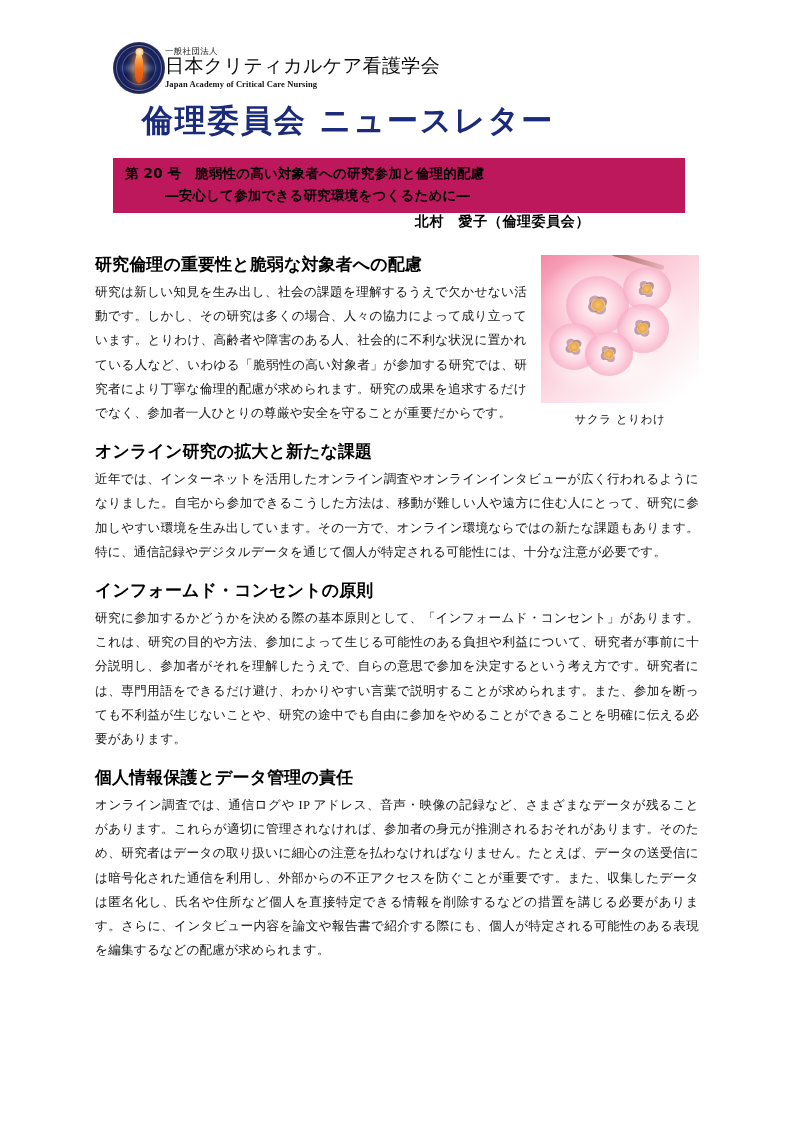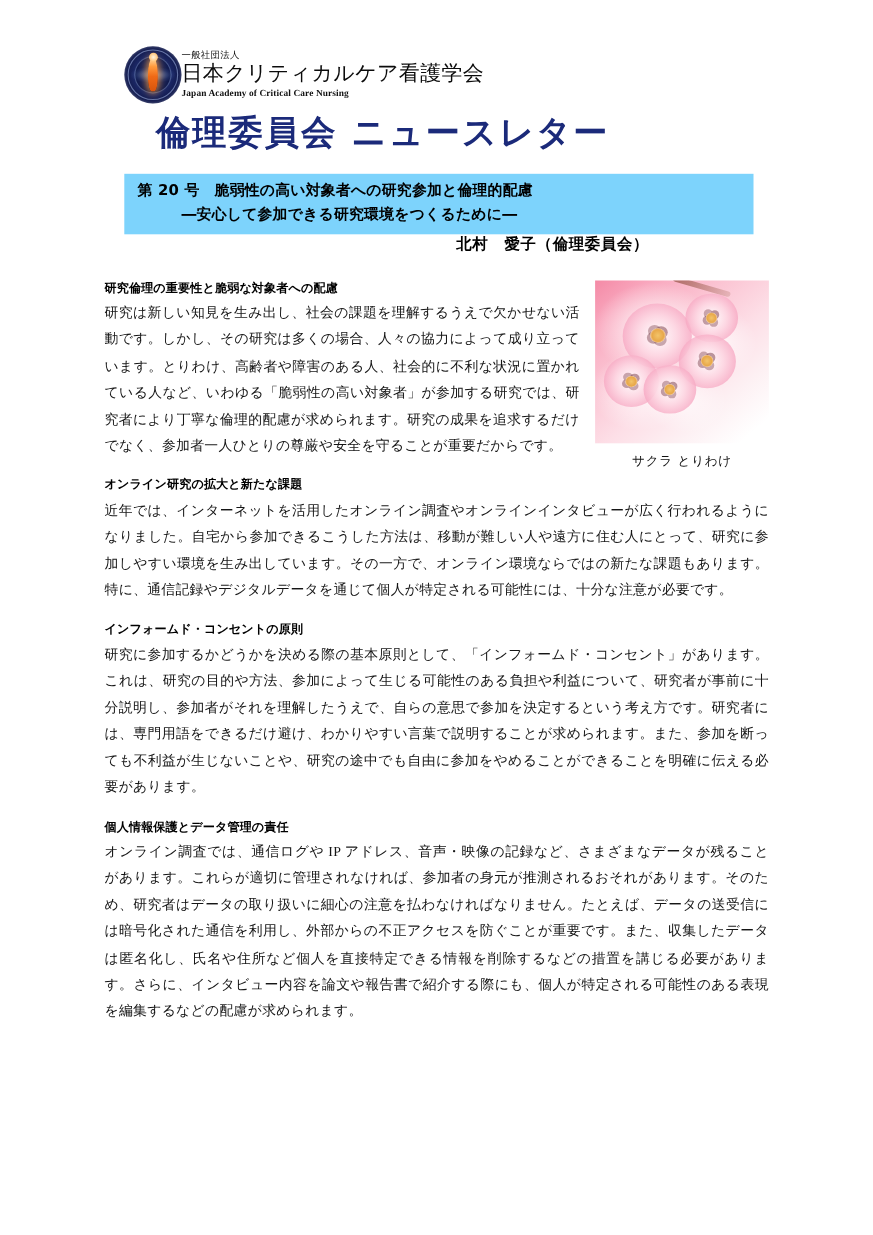--- a/index.html
+++ b/index.html
@@ -93,21 +93,21 @@
     line-height: 1.08;
   }
   .logo-kind {
     font-family: "DejaVu Sans", "Liberation Sans", sans-serif;
     font-size: 8.5px;
     color: #111111;
     letter-spacing: 0.3px;
     margin-bottom: 1px;
   }
   .logo-name {
-    font-family: Liberation Sans, sans-serif;
+    font-family: Liberation Mono, monospace;
     font-size: 19px;
     color: #0b0b0b;
     letter-spacing: 0.4px;
     line-height: 1.12;
   }
   .logo-en {
     font-family: Liberation Serif, serif;
     font-weight: bold;
     font-size: 8.5px;
     color: #111111;
@@ -128,21 +128,21 @@
     color: #1b2a7a;
     letter-spacing: 2px;
   }
 
   
   .banner {
     position: absolute;
     left: 113px;
     top: 158px;
     width: 572px;
-    background: #7dd3fc;
+    background: #be185d;
     padding: 5px 0 6px 0;
     box-sizing: border-box;
   }
   .banner-line {
     font-family: "DejaVu Sans", "Liberation Sans", sans-serif;
     font-weight: bold;
     font-size: 13.5px;
     color: #000000;
     line-height: 1.62;
     letter-spacing: 0.2px;
@@ -168,23 +168,23 @@
 
   
   .content {
     position: absolute;
     left: 95px;
     top: 255px;
     width: 604px;
   }
 
   .sec-heading {
-    font-family: Liberation Sans, sans-serif;
-    font-weight: bold;
-    font-size: 11px;
+    font-family: Liberation Mono, monospace;
+    font-weight: bold;
+    font-size: 17px;
     color: #000000;
     letter-spacing: 0.1px;
     margin: 0 0 3px 0;
     line-height: 1.3;
   }
   .sec-body {
     font-family: "Liberation Serif", "DejaVu Serif", serif;
     font-size: 12.6px;
     color: #151515;
     line-height: 1.92;

